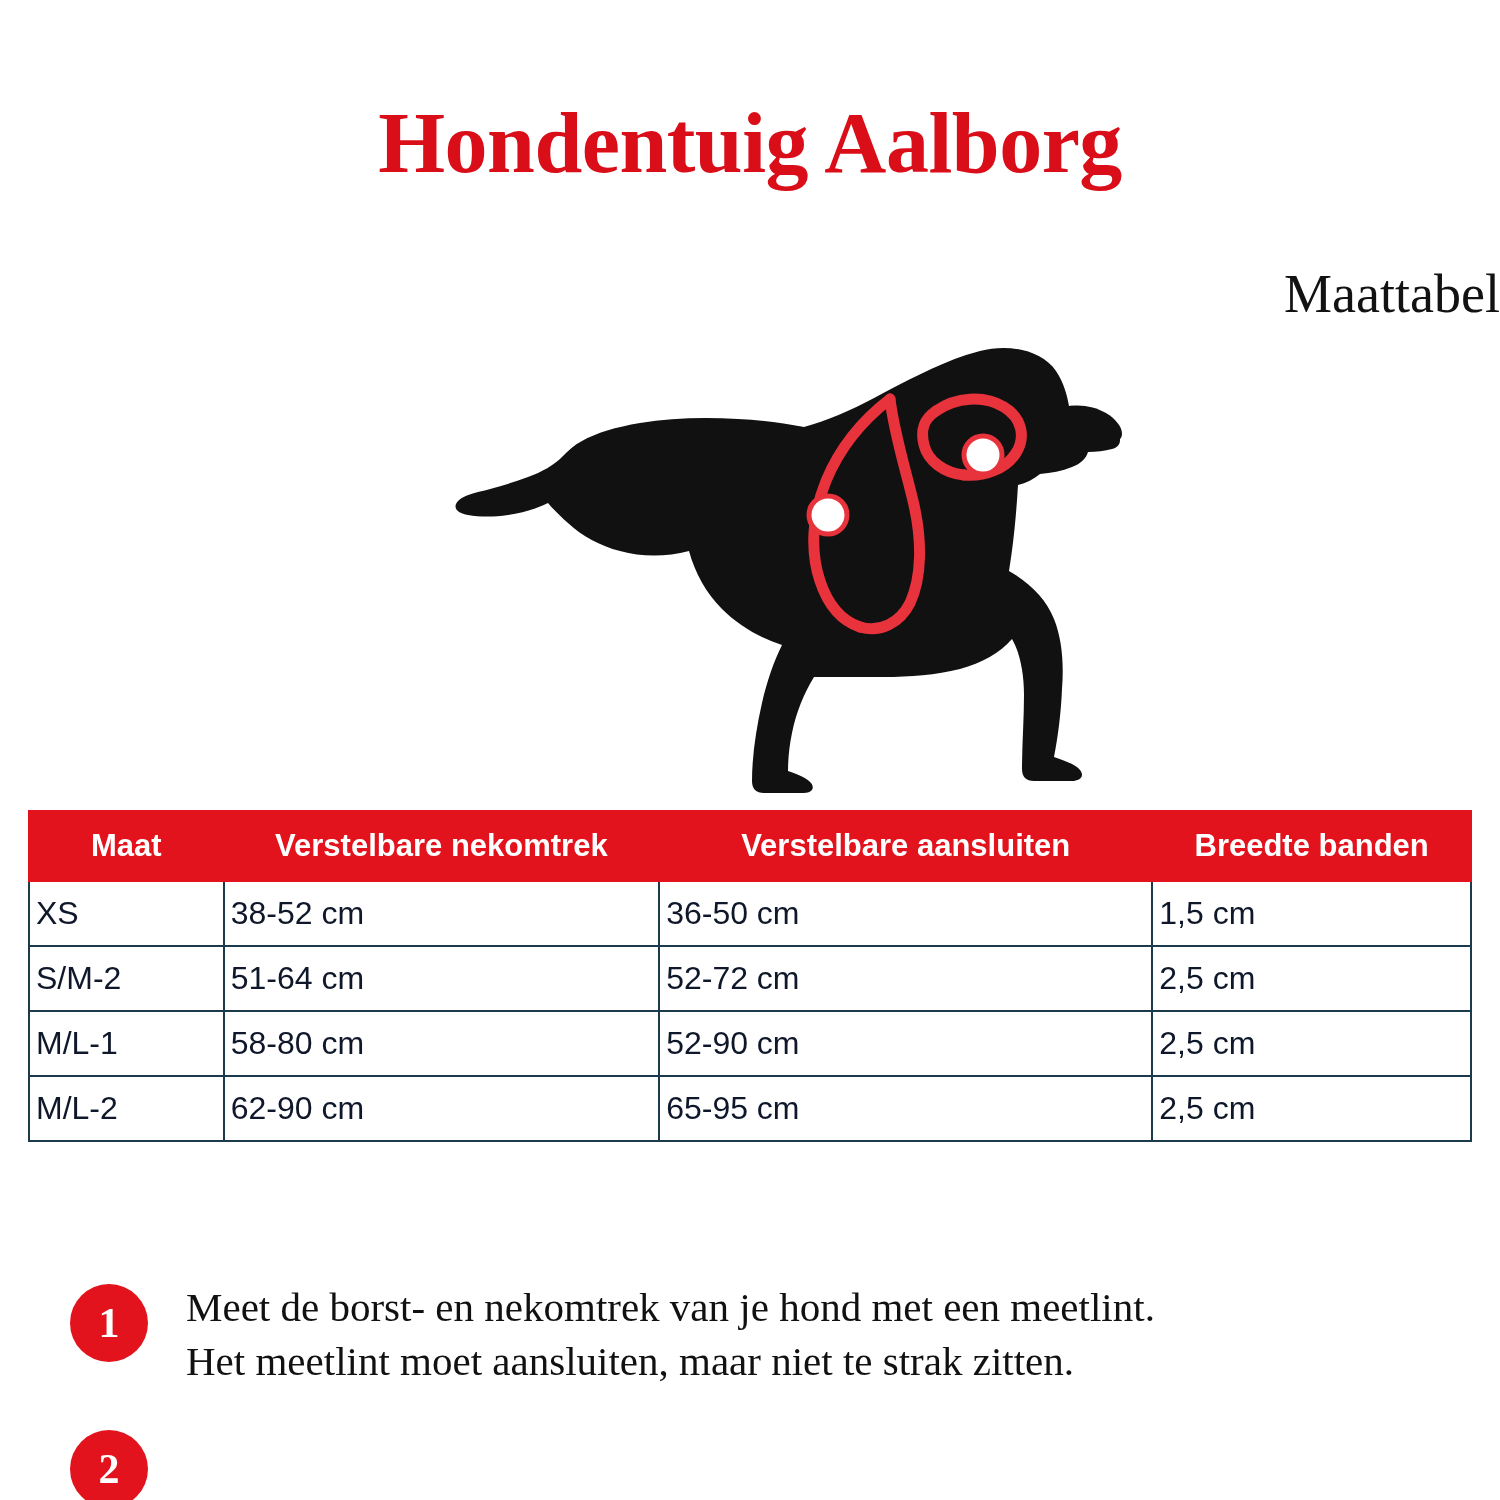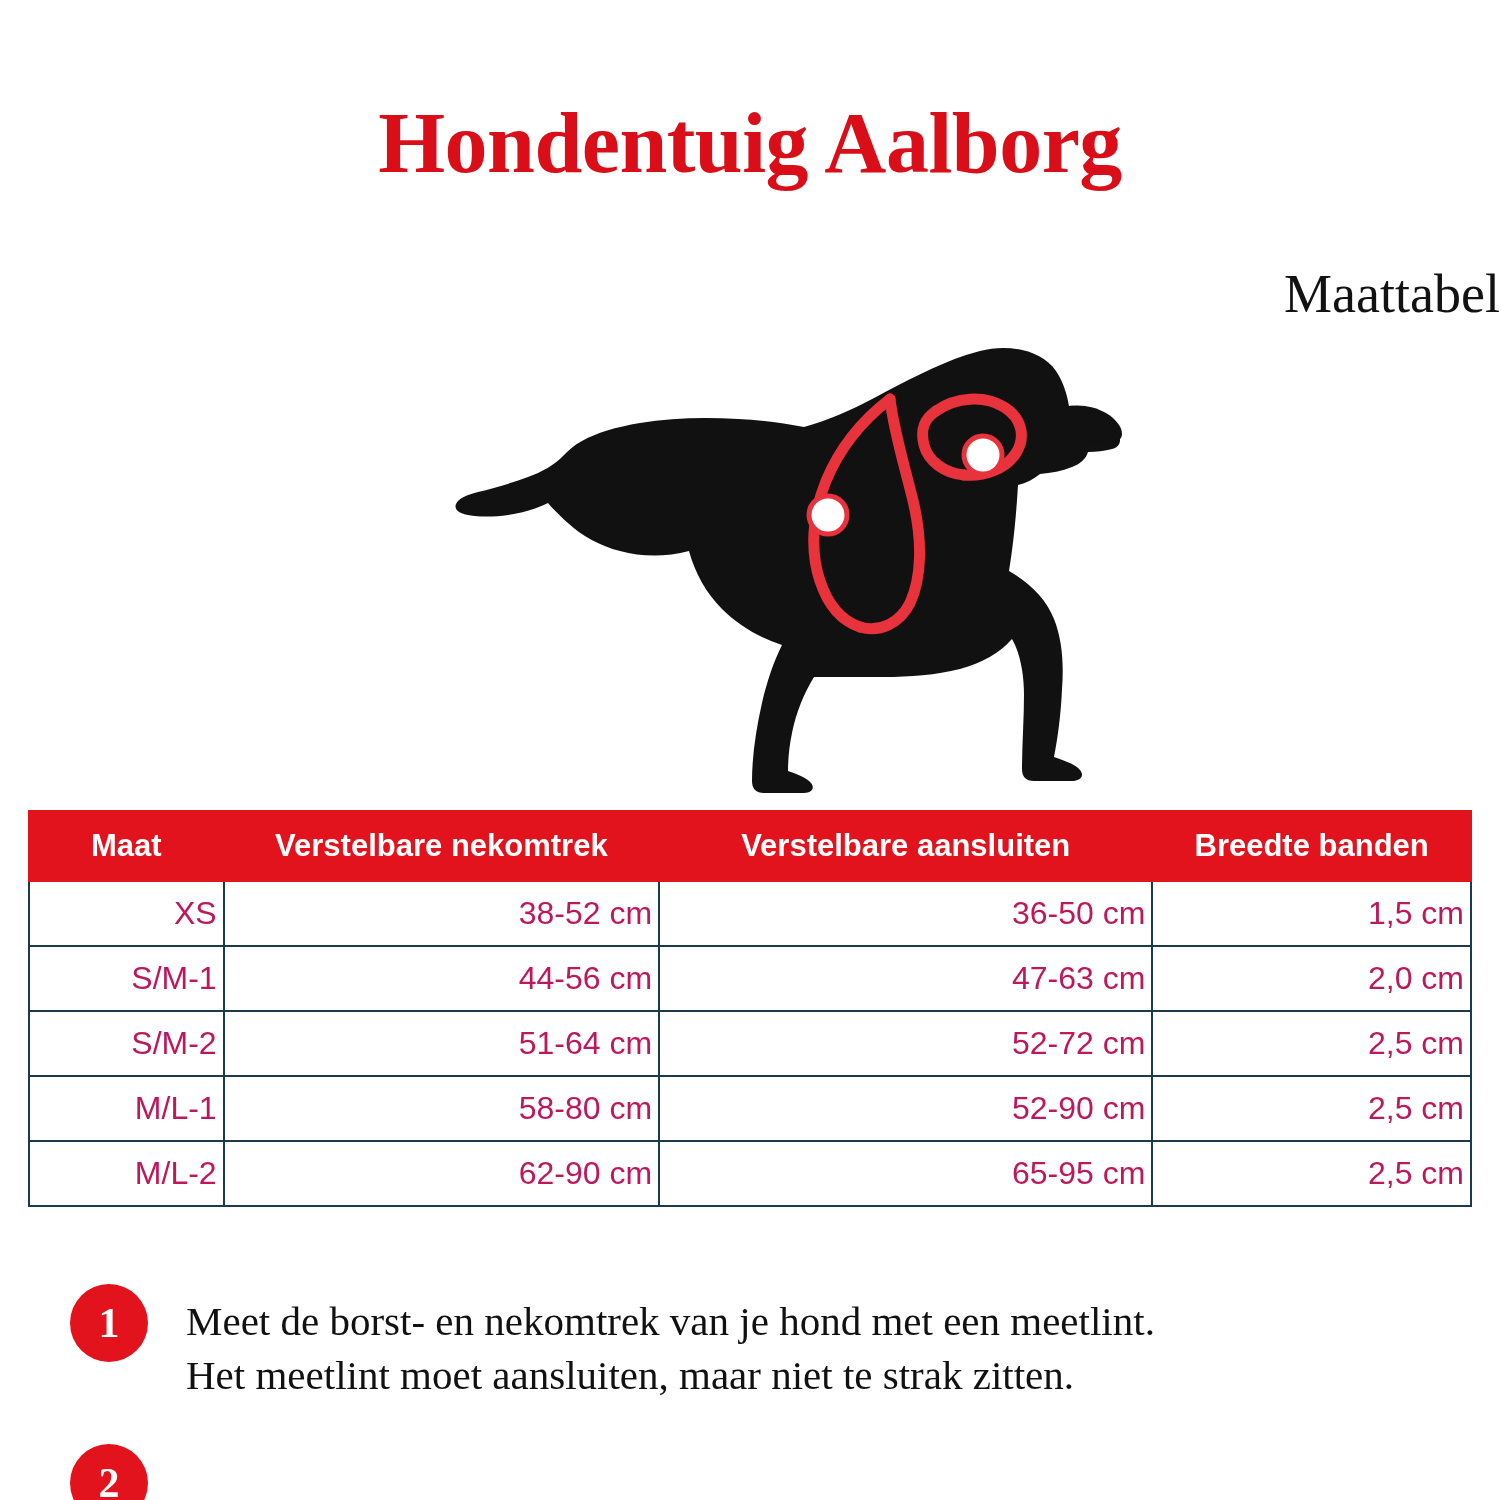--- a/index.html
+++ b/index.html
@@ -71,23 +71,23 @@
     color: #ffffff;
     font-weight: bold;
     font-size: 31px;
     padding: 16px 6px;
     border: 2px solid #e3131e;
     text-align: center;
   }
   table.size-table td {
     border: 2px solid #1b3a4b;
     padding: 13px 6px;
-    text-align: right;
+    text-align: left;
     font-size: 32px;
-    color: #be185d;
+    color: #0f172a;
   }
   col.c1 { width: 13.5%; }
   col.c2 { width: 30.2%; }
   col.c3 { width: 34.2%; }
   col.c4 { width: 22.1%; }
 
   
   .steps {
     position: absolute;
     left: 70px;
@@ -113,21 +113,20 @@
     align-items: center;
     justify-content: center;
     margin-top: 4px;
   }
   .step-text {
     margin-left: 38px;
     font-family: "Liberation Serif", serif;
     font-size: 41px;
     line-height: 1.32;
     color: #111111;
-    margin-top: 14px;
   }
   .marker-num {
     font-family: "Liberation Sans", sans-serif;
     font-size: 22px;
     fill: #ffffff;
   }
 </style>
 </head>
 <body>
 
@@ -229,26 +228,20 @@
         </tr>
       </thead>
       <tbody>
         <tr>
           <td>XS</td>
           <td>38-52 cm</td>
           <td>36-50 cm</td>
           <td>1,5 cm</td>
         </tr>
         <tr>
-          <td>S/M-1</td>
-          <td>44-56 cm</td>
-          <td>47-63 cm</td>
-          <td>2,0 cm</td>
-        </tr>
-        <tr>
           <td>S/M-2</td>
           <td>51-64 cm</td>
           <td>52-72 cm</td>
           <td>2,5 cm</td>
         </tr>
         <tr>
           <td>M/L-1</td>
           <td>58-80 cm</td>
           <td>52-90 cm</td>
           <td>2,5 cm</td>

